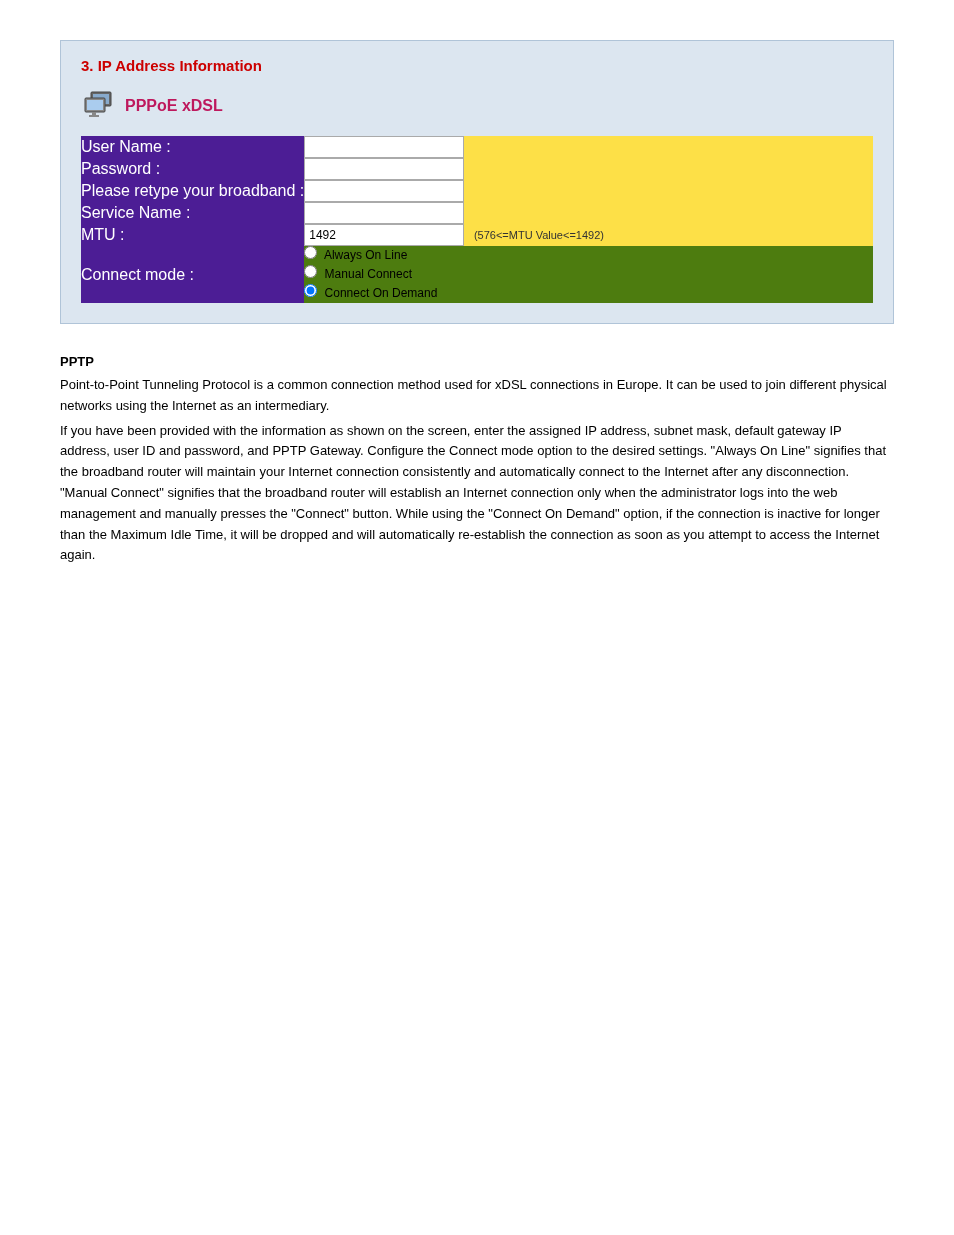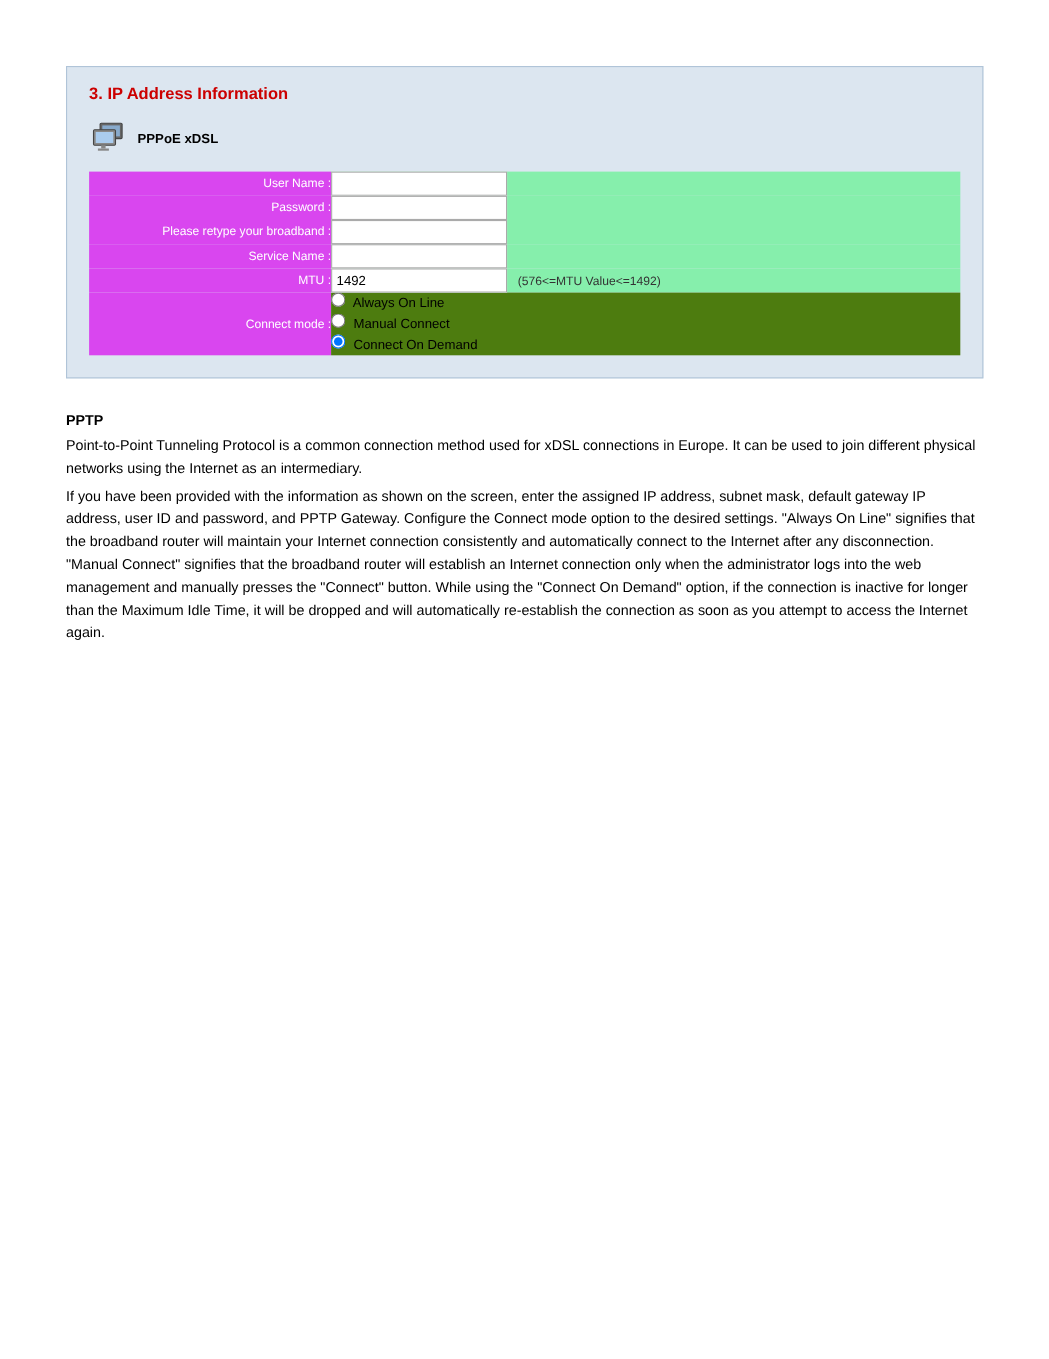--- a/index.html
+++ b/index.html
@@ -5,21 +5,21 @@
     * { margin: 0; padding: 0; box-sizing: border-box; }
     body {
       background: #ffffff;
       font-family: Arial, sans-serif;
       font-size: 13px;
       color: #000000;
       width: 954px;
       min-height: 1235px;
     }
     .page-wrapper {
-      padding: 60px 60px;
+      padding: 40px 60px;
     }
     .section-title {
       color: #cc0000;
       font-size: 15px;
       font-weight: bold;
       margin-bottom: 14px;
     }
     .card {
       background: #dce6f0;
       border: 1px solid #b0c4d8;
@@ -31,49 +31,48 @@
       align-items: center;
       margin-bottom: 12px;
     }
     .pppoe-icon {
       width: 36px;
       height: 36px;
       margin-right: 8px;
       position: relative;
     }
     .pppoe-title {
-      color: #000000;
-      font-size: 12px;
+      color: #be185d;
+      font-size: 16px;
       font-weight: bold;
       text-align: right;
     }
     .description-text {
       font-size: 12px;
       color: #333;
       margin-bottom: 14px;
       line-height: 1.5;
     }
     .form-table {
       width: 100%;
       border-collapse: collapse;
     }
     .form-table tr td {
       padding: 0;
     }
     .label-cell {
-      background: #d946ef;
+      background: #4c1d95;
       color: #ffffff;
-      text-align: right;
       padding: 6px 10px;
-      font-size: 11px;
+      font-size: 16px;
       width: 220px;
       white-space: nowrap;
     }
     .input-cell {
-      background: #86efac;
+      background: #fde047;
       padding: 4px 8px;
       vertical-align: middle;
     }
     .input-cell input[type="text"],
     .input-cell input[type="password"] {
       width: 160px;
       height: 22px;
       border: 1px solid #aaa;
       background: #ffffff;
       font-size: 12px;

